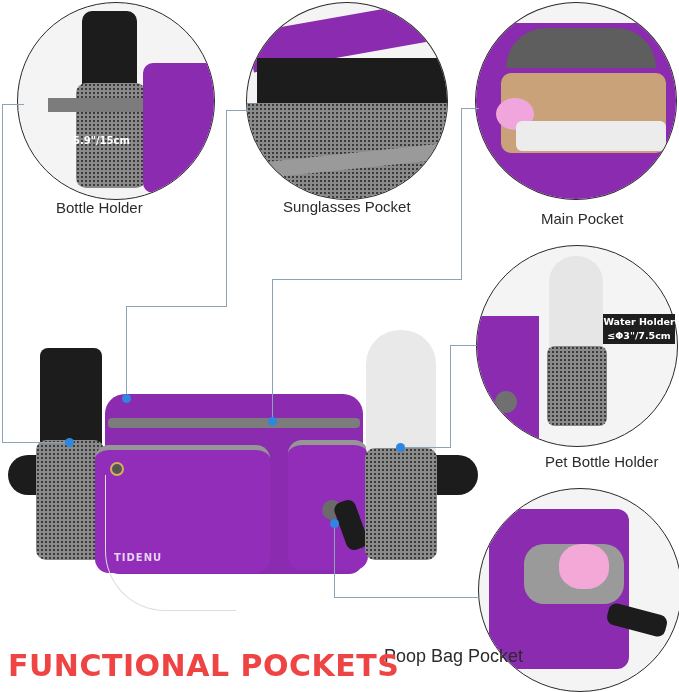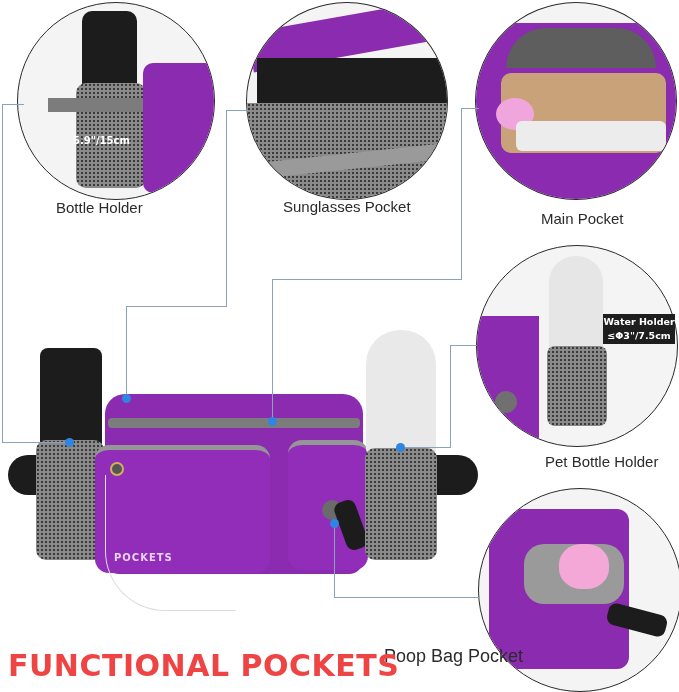--- a/index.html
+++ b/index.html
@@ -69,21 +69,21 @@
   <div class="abs black" style="left:8px; top:125px; width:470px; height:40px; border-radius:20px;"></div>
   <div class="abs black" style="left:40px; top:18px; width:62px; height:110px; border-radius:8px 8px 4px 4px;"></div>
   <div class="abs mesh" style="left:36px; top:110px; width:68px; height:120px; border-radius:10px;"></div>
   <div class="abs purple" style="left:105px; top:64px; width:258px; height:180px; border-radius:20px 20px 14px 14px;"></div>
   <div class="abs grey" style="left:108px; top:88px; width:252px; height:10px; border-radius:4px;"></div>
   <div class="abs purple" style="left:95px; top:115px; width:175px; height:128px; border-radius:14px; border-top:5px solid #8f8f8f; box-sizing:border-box; filter:brightness(1.05);"></div>
   <div class="abs purple" style="left:288px; top:110px; width:80px; height:130px; border-radius:14px; border-top:5px solid #8f8f8f; box-sizing:border-box; filter:brightness(1.05);"></div>
   <div class="abs" style="left:110px; top:132px; width:14px; height:14px; border-radius:50%; background:#555; border:2px solid #d2b05a; box-sizing:border-box;"></div>
   <div class="abs" style="left:322px; top:170px; width:20px; height:20px; border-radius:50%; background:#6b6b6b;"></div>
   <div class="abs black" style="left:340px; top:170px; width:22px; height:50px; border-radius:8px; transform:rotate(-20deg);"></div>
-  <div class="abs" style="left:114px; top:222px; color:#e6d4f0; font-size:10px; font-weight:bold; letter-spacing:1px;">POCKETS</div>
+  <div class="abs" style="left:114px; top:222px; color:#e6d4f0; font-size:10px; font-weight:bold; letter-spacing:1px;">TIDENU</div>
   <div class="abs" style="left:366px; top:0; width:70px; height:125px; background:#e9e9e9; border-radius:34px 34px 6px 6px;"></div>
   <div class="abs mesh" style="left:365px; top:118px; width:72px; height:112px; border-radius:10px;"></div>
   <div class="abs" style="left:105px; top:145px; width:130px; height:135px; border-left:1.5px solid #ddd; border-bottom:1.5px solid #ddd; border-radius:0 0 0 60px;"></div>
 </div>
 
 <div class="line" style="left:2px; top:104px; width:1px; height:339px;"></div>
 <div class="line" style="left:2px; top:442px; width:67px; height:1px;"></div>
 <div class="line" style="left:2px; top:104px; width:22px; height:1px;"></div>
 <div class="dot" style="left:65px; top:438px;"></div>
 

